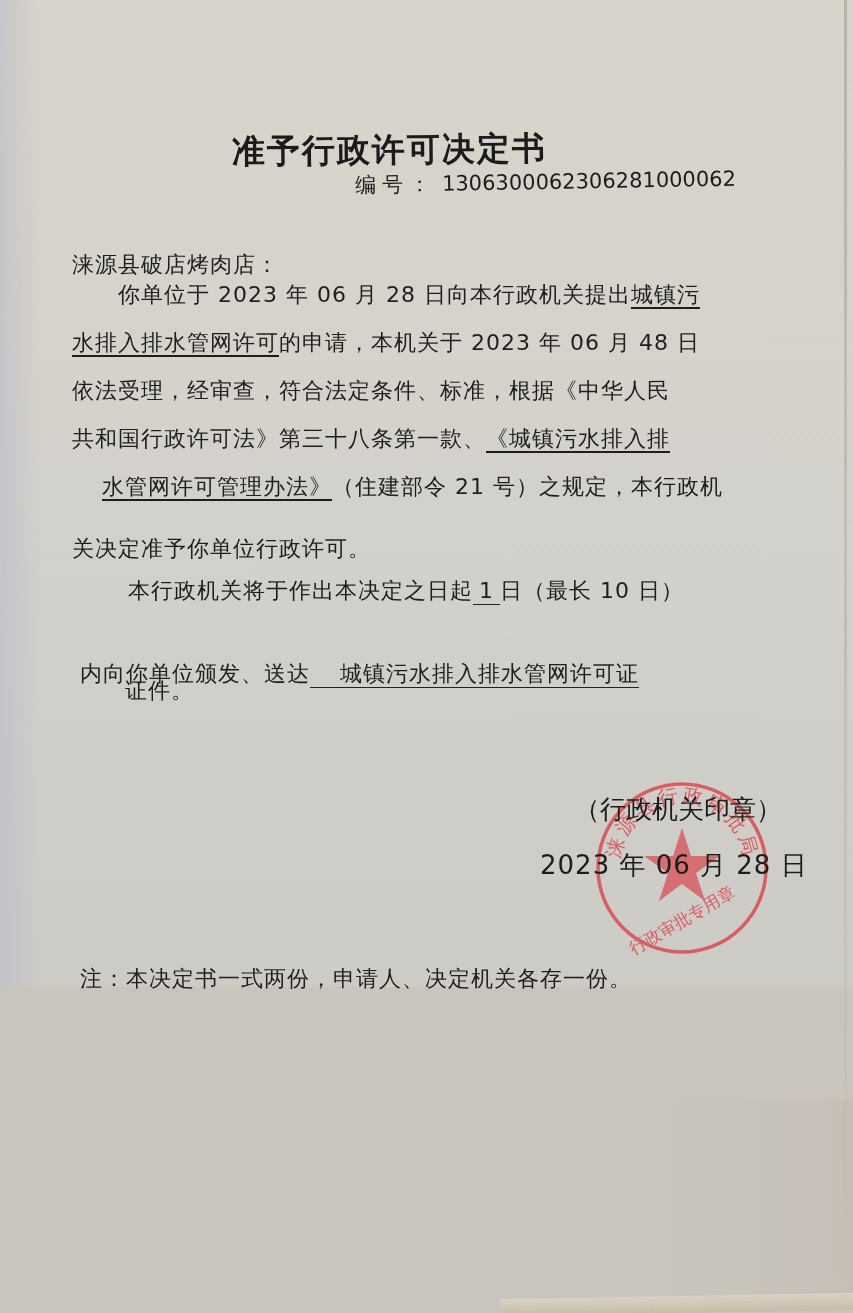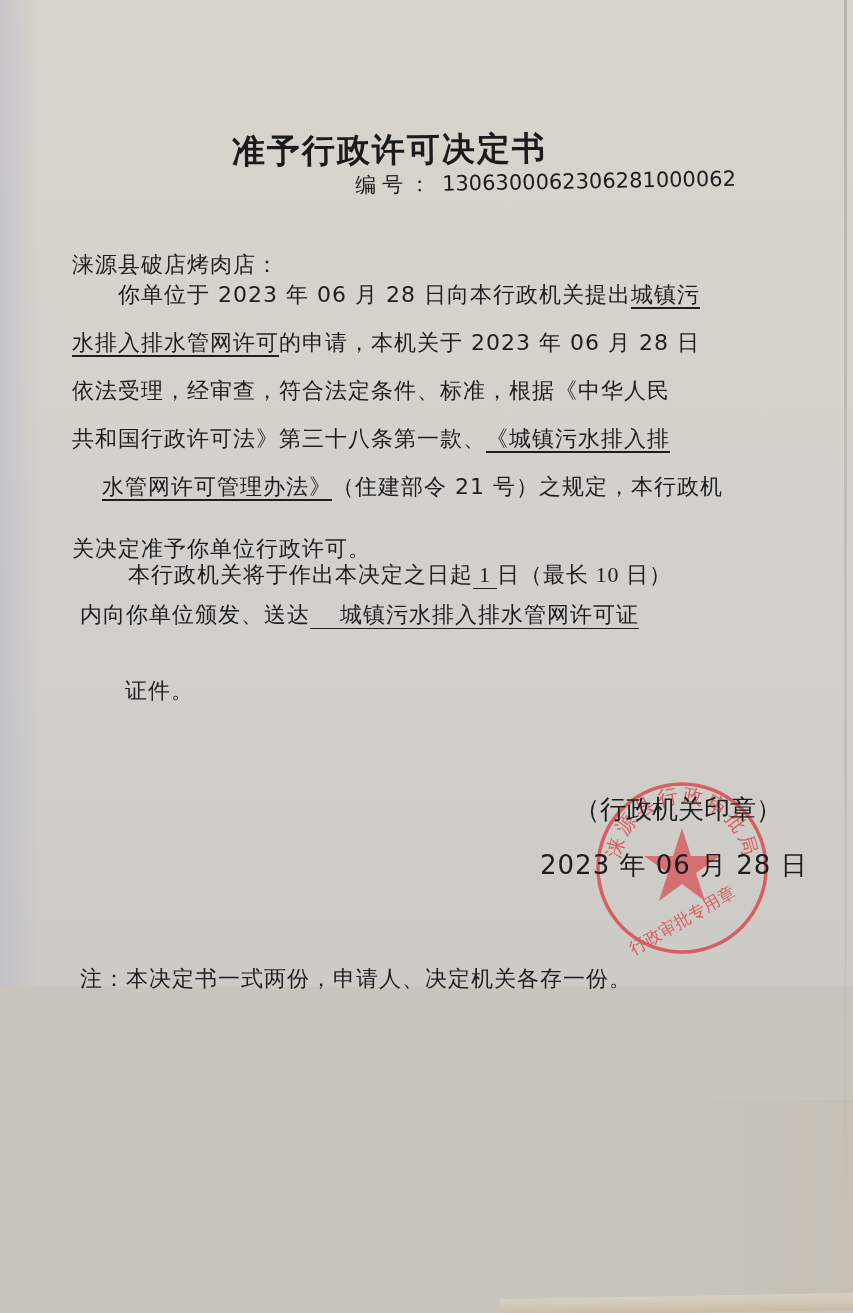--- a/index.html
+++ b/index.html
@@ -114,35 +114,35 @@
   <div class="docno">
     <span class="label">编号：</span><span>1306300062306281000062</span>
   </div>
 
   <div class="line" style="top:232px;margin-top:18px;">涞源县破店烤肉店：</div>
 
   <div class="line" style="top:280px; left:118px;">
     <span>你单位于 2023 年 06 月 28 日向本行政机关提出</span><span class="u">城镇污</span>
   </div>
   <div class="line" style="top:328px;">
-    <span class="u">水排入排水管网许可</span><span>的申请，本机关于 2023 年 06 月 28 日</span>
+    <span class="u">水排入排水管网许可</span><span>的申请，本机关于 2023 年 06 月 48 日</span>
   </div>
   <div class="line" style="top:424px;">
     <span>共和国行政许可法》第三十八条第一款、</span><span class="u">《城镇污水排入排</span>
   </div>
   <div class="line" style="top:376px;">依法受理，经审查，符合法定条件、标准，根据《中华人民</div>
   <div class="line" style="top:472px;margin-left:30px;">
     <span class="u">水管网许可管理办法》</span><span>（住建部令 21 号）之规定，本行政机</span>
   </div>
   <div class="line" style="top:534px;">关决定准予你单位行政许可。</div>
 
-  <div class="line" style="top:560px; left:128px;font-family:Liberation Serif, serif;">
+  <div class="line" style="top:576px; left:128px;">
     <span>本行政机关将于作出本决定之日起</span><span class="blank-u">1</span><span>日（最长 10 日）</span>
   </div>
-  <div class="line" style="top:600px; left:80px;">
+  <div class="line" style="top:659px; left:80px;">
     <span>内向你单位颁发、送达</span><span class="blank-u" style="padding-left:30px; padding-right:0;">城镇污水排入排水管网许可证</span>
   </div>
   <div class="line" style="top:676px; left:80px;margin-left:45px;">证件。</div>
 
   <svg class="seal" viewBox="0 0 176 176">
     <defs>
       <path id="sealArc" d="M 28 100 A 62 62 0 1 1 148 100"></path>
       <path id="sealArcBottom" d="M 40 132 A 60 60 0 0 0 136 132"></path>
     </defs>
     <circle cx="88" cy="88" r="84" fill="none" stroke="#d9464e" stroke-width="3.5"></circle>

